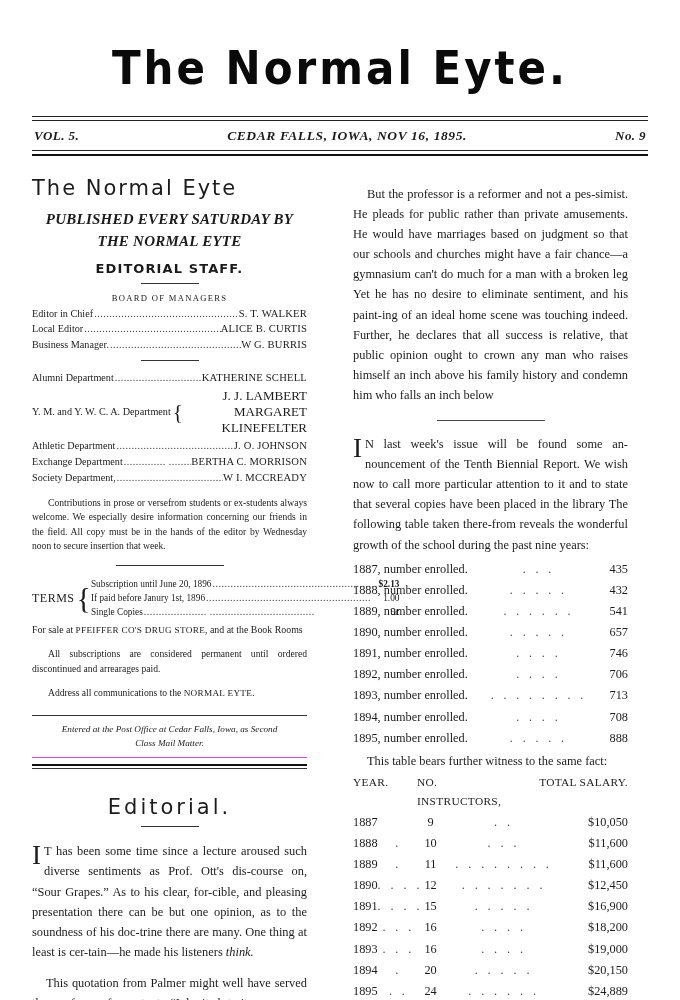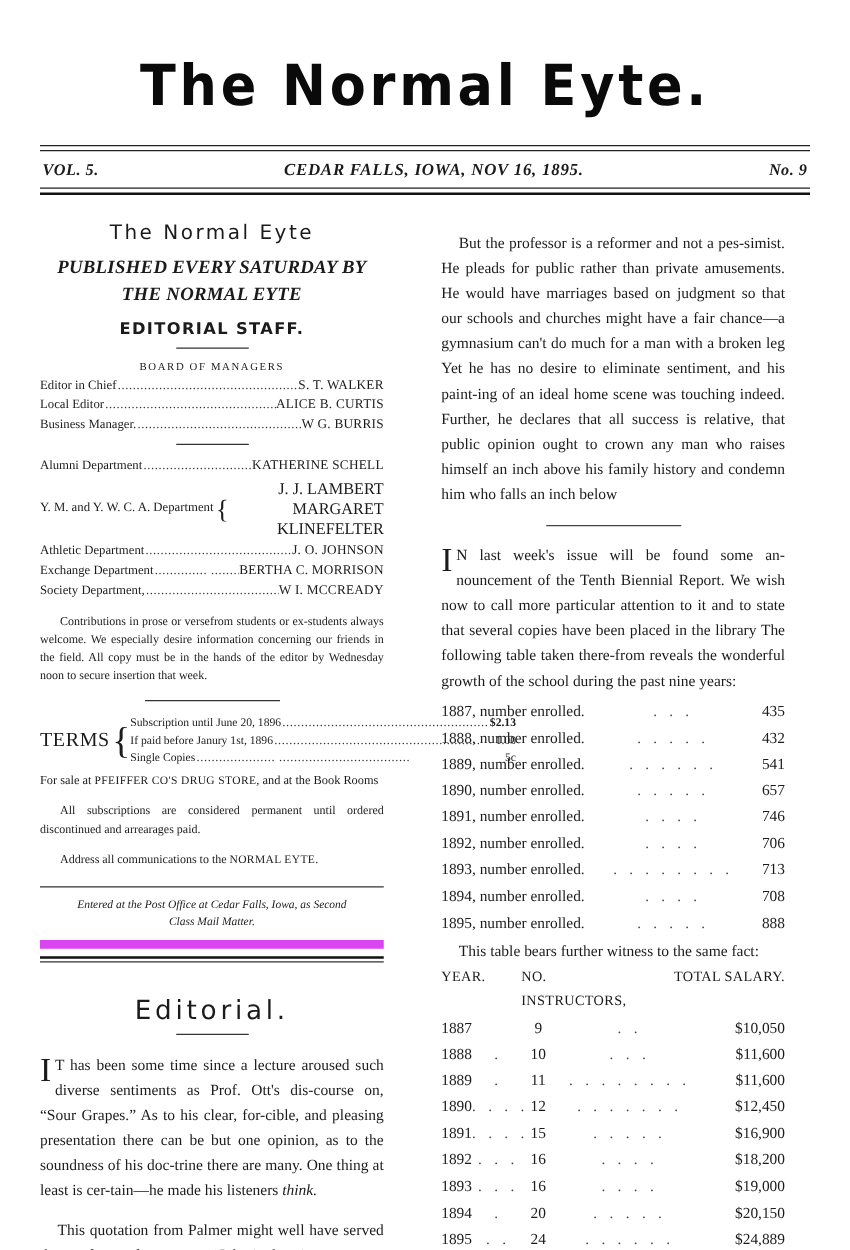--- a/index.html
+++ b/index.html
@@ -73,23 +73,23 @@
     width: 289px;
     box-sizing: border-box;
   }
   .col-left { padding-right: 14px; }
   .gutter { width: 18px; }
   .col-right { padding-left: 14px; }
 
   
   .flag-title {
     font-family: "DejaVu Sans", sans-serif;
-    font-size: 16px;
+    font-size: 21px;
     letter-spacing: 2px;
-    text-align: center;
+    text-align: left;
     margin: 6px 0 9px 0;
     font-weight: 400;
   }
   .pub-line {
     font-style: italic;
     font-weight: bold;
     font-size: 15px;
     text-align: center;
     line-height: 1.45;
     letter-spacing: .25px;
@@ -177,21 +177,21 @@
 
   
   .terms-block {
     display: flex;
     align-items: center;
     font-size: 9.6px;
   }
   .terms-word {
     font-variant: small-caps;
     text-transform: uppercase;
-    font-size: 16px;
+    font-size: 12px;
     letter-spacing: .5px;
     flex: 0 0 auto;
     padding-right: 2px;
   }
   .terms-brace {
     font-size: 30px;
     line-height: .82;
     flex: 0 0 auto;
   }
   .terms-lines { flex: 1 1 auto; }
@@ -213,21 +213,21 @@
   }
   .smallcaps {
     font-variant: small-caps;
     text-transform: uppercase;
     font-size: 9.2px;
     letter-spacing: .3px;
   }
 
   .entered-box {
     border-top: 1px solid #333;
-    border-bottom: 7px solid #d946ef;
+    border-bottom: 1px solid #d946ef;
     margin-top: 14px;
     padding: 7px 4px;
     text-align: center;
     font-style: italic;
     font-size: 9.2px;
     line-height: 1.5;
   }
   .rule-heavy {
     border-top: 2.2px solid #111;
     border-bottom: 1px solid #333;

